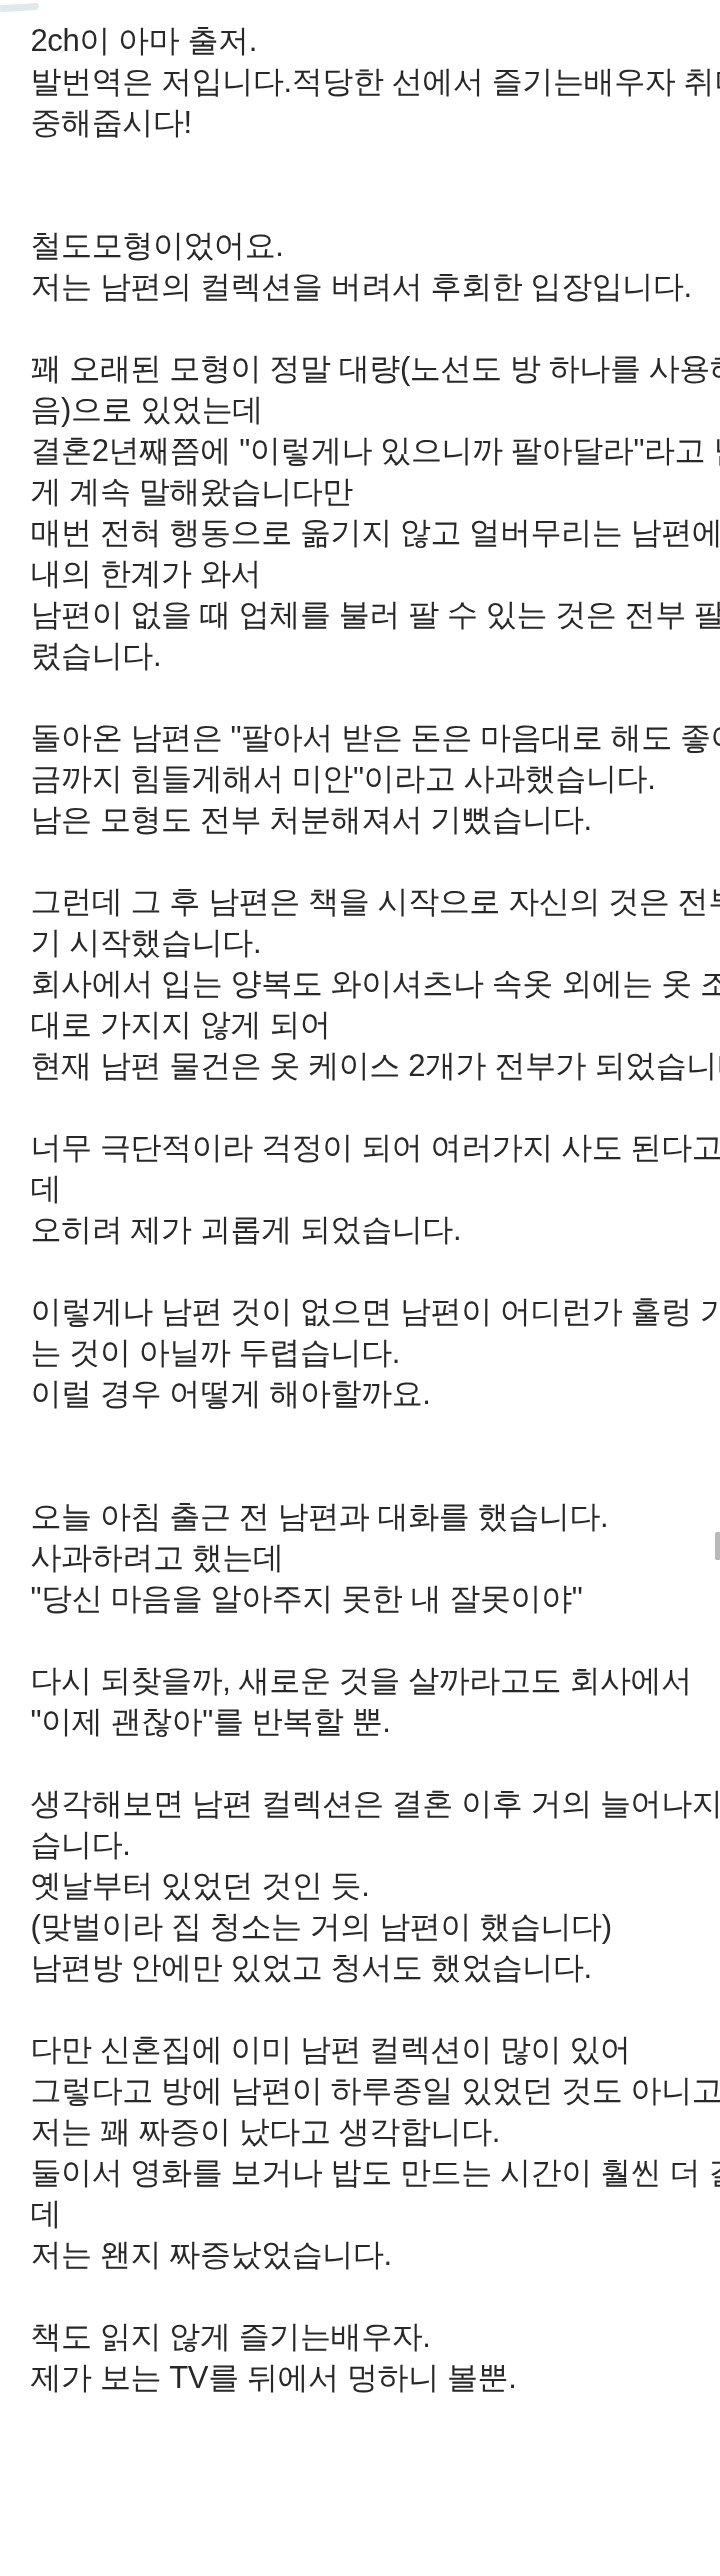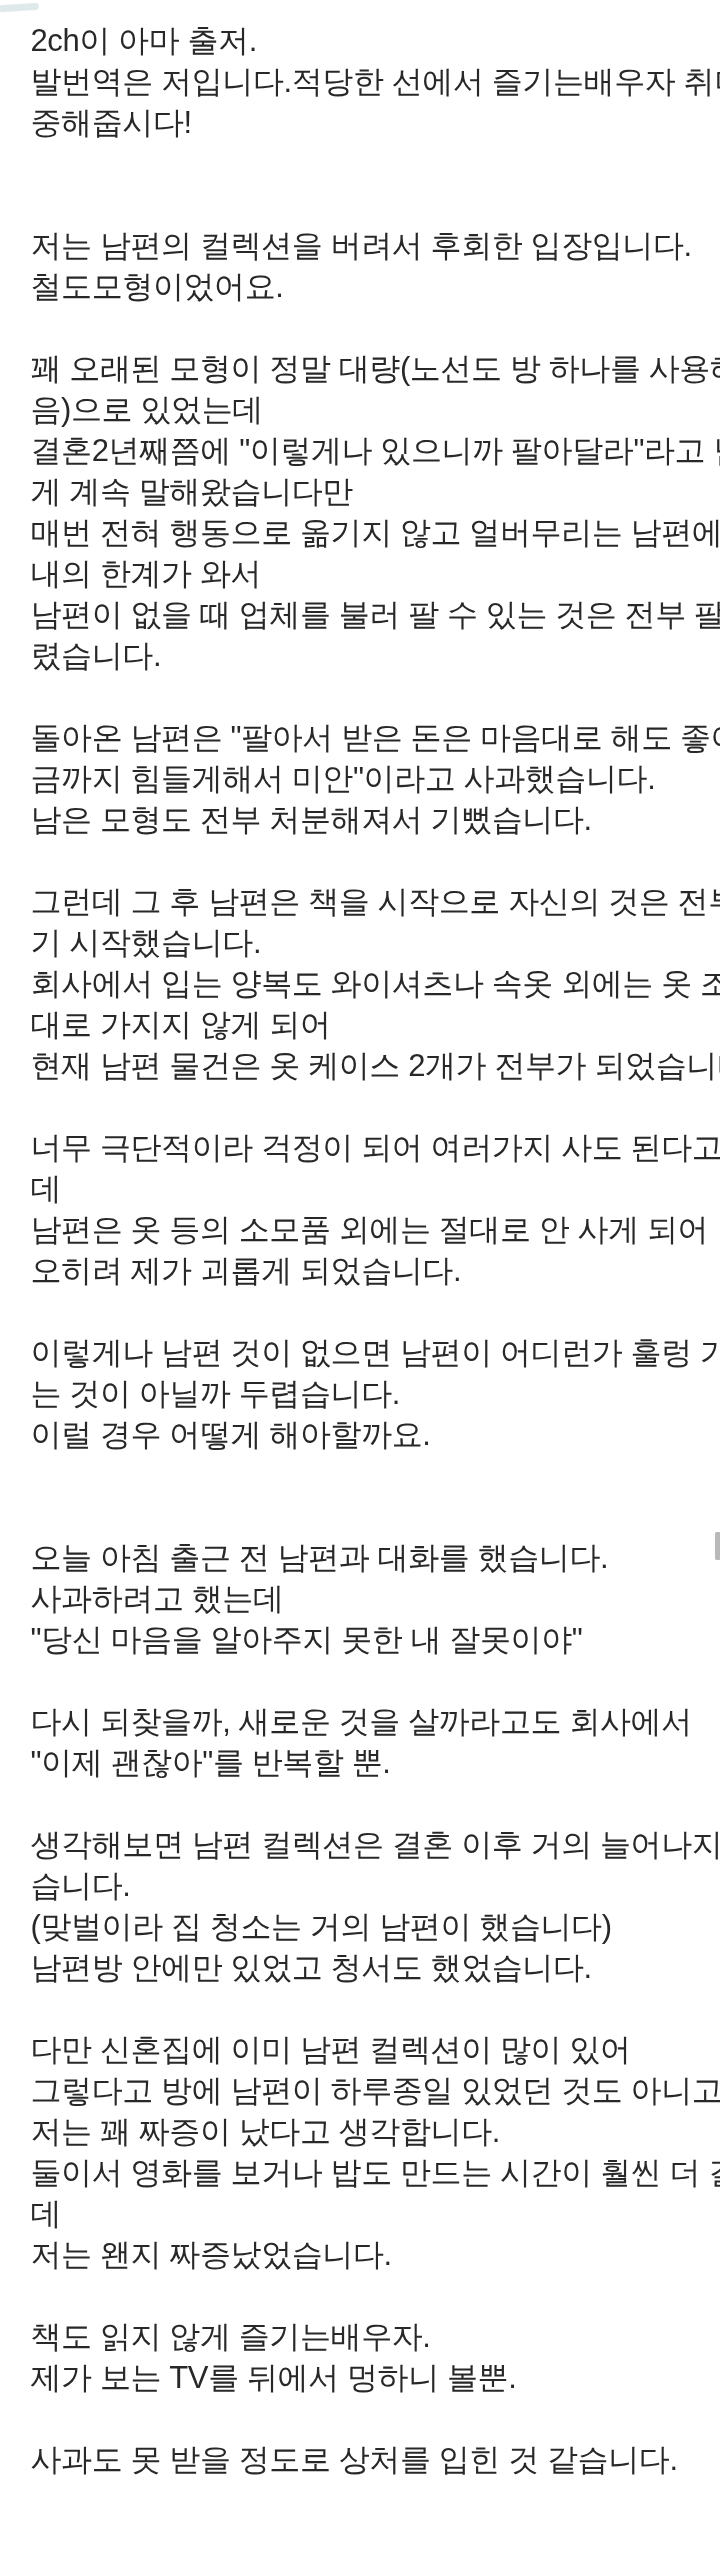--- a/index.html
+++ b/index.html
@@ -52,22 +52,22 @@
 <body>
 
 <div class="corner-fragment" style="background: rgb(219, 229, 230);"></div>
 
 <div class="post-body">
   <div class="line">2ch이 아마 출저.</div>
   <div class="line">발번역은 저입니다.적당한 선에서 즐기는배우자 취미는 존</div>
   <div class="line">중해줍시다!</div>
   <div class="line"></div>
   <div class="line"></div>
+  <div class="line">철도모형이었어요.</div>
   <div class="line">저는 남편의 컬렉션을 버려서 후회한 입장입니다.</div>
-  <div class="line">철도모형이었어요.</div>
   <div class="line"></div>
   <div class="line">꽤 오래된 모형이 정말 대량(노선도 방 하나를 사용해서 깔</div>
   <div class="line">음)으로 있었는데</div>
   <div class="line">결혼2년째쯤에 "이렇게나 있으니까 팔아달라"라고 남편에</div>
   <div class="line">게 계속 말해왔습니다만</div>
   <div class="line">매번 전혀 행동으로 옮기지 않고 얼버무리는 남편에게 인</div>
   <div class="line">내의 한계가 와서</div>
   <div class="line">남편이 없을 때 업체를 불러 팔 수 있는 것은 전부 팔아버</div>
   <div class="line">렸습니다.</div>
   <div class="line"></div>
@@ -76,47 +76,46 @@
   <div class="line">남은 모형도 전부 처분해져서 기뻤습니다.</div>
   <div class="line"></div>
   <div class="line">그런데 그 후 남편은 책을 시작으로 자신의 것은 전부 버리</div>
   <div class="line">기 시작했습니다.</div>
   <div class="line">회사에서 입는 양복도 와이셔츠나 속옷 외에는 옷 조차 제</div>
   <div class="line">대로 가지지 않게 되어</div>
   <div class="line">현재 남편 물건은 옷 케이스 2개가 전부가 되었습니다.</div>
   <div class="line"></div>
   <div class="line">너무 극단적이라 걱정이 되어 여러가지 사도 된다고 했는</div>
   <div class="line">데</div>
-  <div class="line">남편은 옷 등의 소모품 외에는 절대로 안 사게 되어</div>
   <div class="line">오히려 제가 괴롭게 되었습니다.</div>
   <div class="line"></div>
   <div class="line">이렇게나 남편 것이 없으면 남편이 어디런가 훌렁 가버리</div>
   <div class="line">는 것이 아닐까 두렵습니다.</div>
   <div class="line">이럴 경우 어떻게 해아할까요.</div>
   <div class="line"></div>
   <div class="line"></div>
   <div class="line">오늘 아침 출근 전 남편과 대화를 했습니다.</div>
   <div class="line">사과하려고 했는데</div>
   <div class="line">"당신 마음을 알아주지 못한 내 잘못이야"</div>
   <div class="line"></div>
   <div class="line">다시 되찾을까, 새로운 것을 살까라고도 회사에서</div>
   <div class="line">"이제 괜찮아"를 반복할 뿐.</div>
   <div class="line"></div>
   <div class="line">생각해보면 남편 컬렉션은 결혼 이후 거의 늘어나지 않았</div>
   <div class="line">습니다.</div>
+  <div class="line">옛날부터 있었던 것인 듯.</div>
   <div class="line">(맞벌이라 집 청소는 거의 남편이 했습니다)</div>
   <div class="line">남편방 안에만 있었고 청서도 했었습니다.</div>
   <div class="line"></div>
   <div class="line">다만 신혼집에 이미 남편 컬렉션이 많이 있어</div>
   <div class="line">그렇다고 방에 남편이 하루종일 있었던 것도 아니고</div>
   <div class="line">저는 꽤 짜증이 났다고 생각합니다.</div>
   <div class="line">둘이서 영화를 보거나 밥도 만드는 시간이 훨씬 더 길었는</div>
   <div class="line">데</div>
   <div class="line">저는 왠지 짜증났었습니다.</div>
   <div class="line"></div>
   <div class="line">책도 읽지 않게 즐기는배우자.</div>
   <div class="line">제가 보는 TV를 뒤에서 멍하니 볼뿐.</div>
   <div class="line"></div>
-  <div class="line">사과도 못 받을 정도로 상처를 입힌 것 같습니다.</div>
 </div>
 
 <div class="scrollbar-thumb" style="background: rgb(185, 185, 185);"></div>
 
 
 </body></html>

